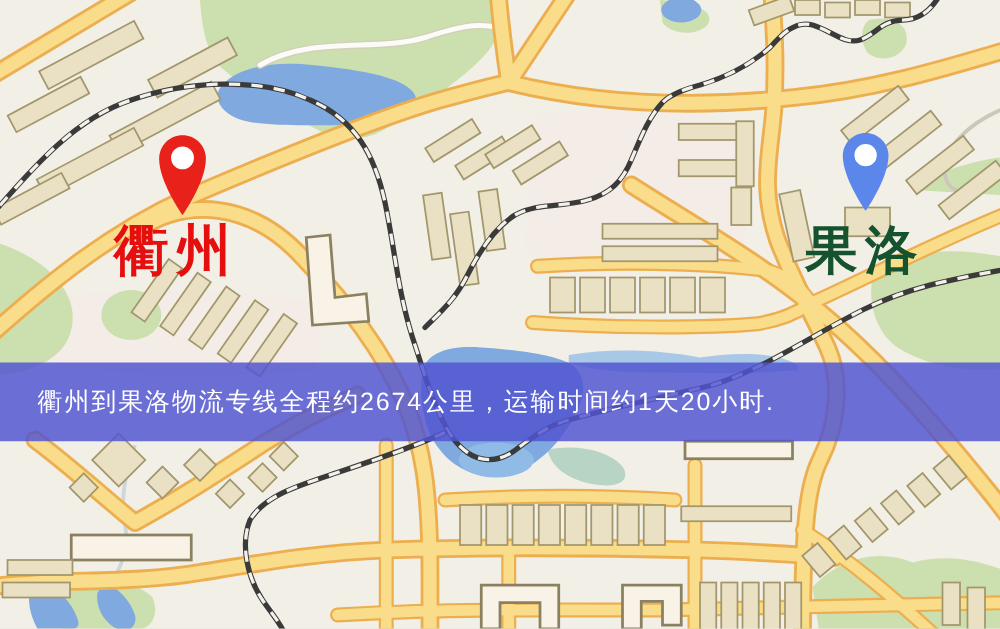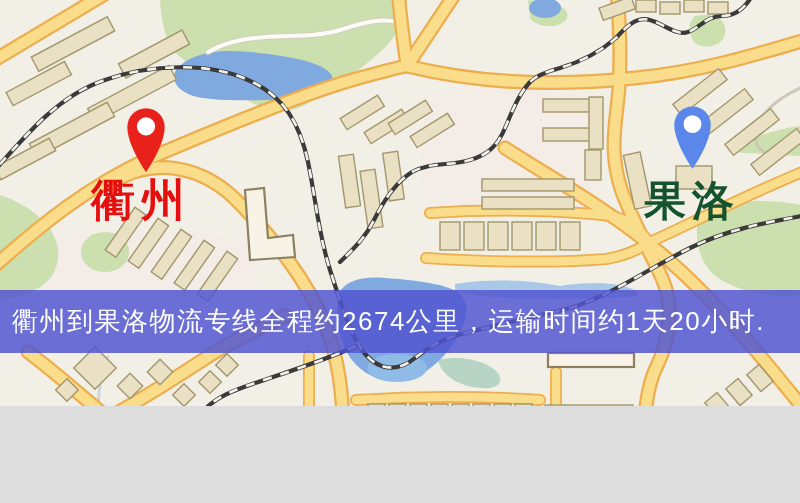--- a/index.html
+++ b/index.html
@@ -1,21 +1,21 @@
 <!DOCTYPE html>
 <html style="--c-background: #f2efe7; --c-park: #ccdfae; --c-water: #7fa9df; --c-road: #f9dd8b; --c-road-casing: #ecae4e; --c-rail: #3a3a3a; --c-bldg: #eae0c3; --c-banner: #5155d1;"><head>
 <meta charset="utf-8">
 <style>
   html,body{margin:0;padding:0;background:#ddd;}
   :root{
     --c-background:#f2efe7; --c-park:#ccdfae; --c-water:#7fa9df; --c-road:#f9dd8b;
     --c-road-casing:#ecae4e; --c-rail:#3a3a3a; --c-rail-dash:#f4f1e9;
     --c-bldg:#eae0c3; --c-bldg-line:#a2976c; --c-banner:#5155d1;
   }
-  .stage{position:relative;width:800px;height:406px;overflow:hidden;
+  .stage{position:relative;width:800px;height:503px;overflow:hidden;
          font-family:"Liberation Sans",sans-serif;background:var(--c-background);}
   .map{position:absolute;left:0;top:0;width:800px;height:503px;display:block;}
 
   .park{fill:var(--c-park);}
   .water{fill:var(--c-water);}
   .soft{fill:#f4ebe6;opacity:.75;}
   .mroad{fill:none;stroke:#fbfbf8;stroke-width:4;stroke-linecap:round;}
   .mroad-c{fill:none;stroke:#d4cdbb;stroke-width:6;stroke-linecap:round;}
   .road-c{fill:none;stroke:var(--c-road-casing);stroke-linecap:round;stroke-linejoin:round;}
   .road-f{fill:none;stroke:var(--c-road);stroke-linecap:round;stroke-linejoin:round;}
@@ -32,21 +32,21 @@
 
   .place-label{position:absolute;width:160px;text-align:center;
       font-family:"Liberation Serif","DejaVu Serif",serif;font-weight:700;line-height:1;
       letter-spacing:6px;white-space:nowrap;}
   .label-origin{left:61px;top:179px;font-size:44px;color:#e60f0f;}
   .label-dest{left:612px;top:180px;font-size:42px;color:#2424cd;}
 
   .banner{position:absolute;left:0;top:290px;width:800px;height:63px;
       display:flex;align-items:center;}
   .banner::before{content:"";position:absolute;inset:0;background:var(--c-banner);opacity:.84;}
-  .banner span{position:relative;padding-left:12px;color:#fff;font-size:26px;
+  .banner span{position:relative;padding-left:30px;color:#fff;font-size:20px;
       letter-spacing:1.5px;white-space:nowrap;}
 </style>
 </head>
 <body>
 
 <div class="stage">
 
   <svg class="map" viewBox="0 0 800 503" aria-hidden="true">
     <rect x="0" y="0" width="800" height="503" fill="var(--c-background)"></rect>
 

